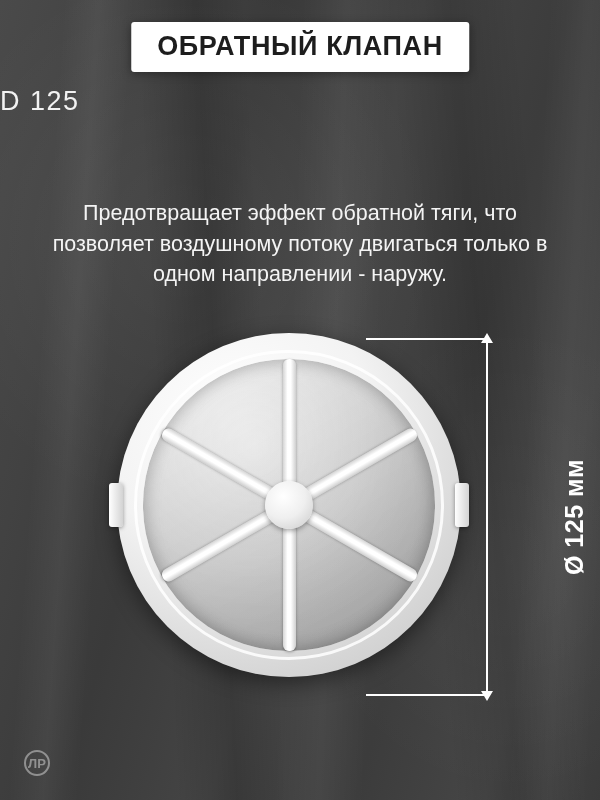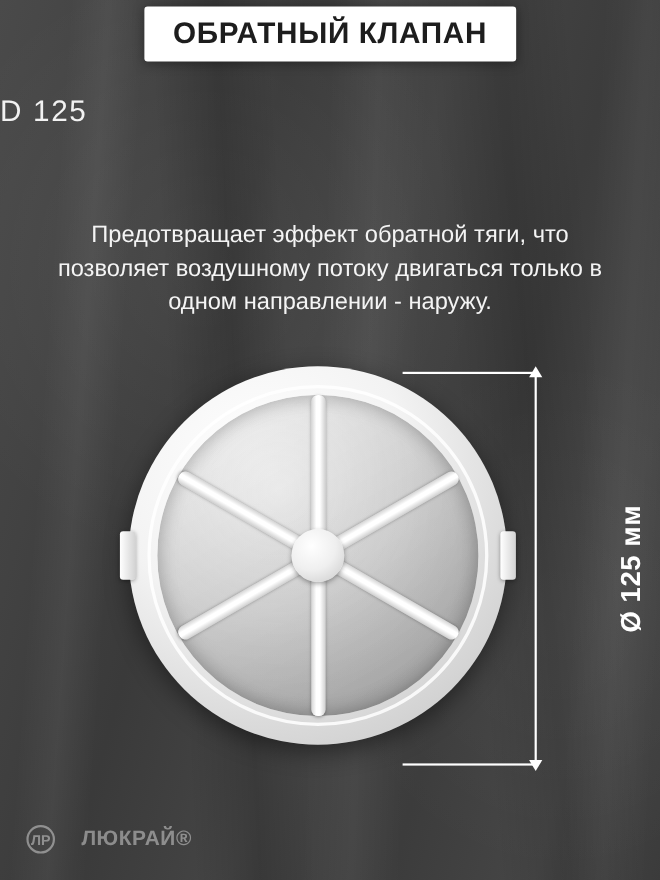--- a/index.html
+++ b/index.html
@@ -34,21 +34,21 @@
   }
   .fold.f1 { left: 6%;  width: 70px;  background: linear-gradient(90deg, rgba(255,255,255,0) 0%, rgba(255,255,255,0.05) 50%, rgba(255,255,255,0) 100%); transform: rotate(4deg); }
   .fold.f2 { left: 26%; width: 110px; background: linear-gradient(90deg, rgba(0,0,0,0) 0%, rgba(0,0,0,0.16) 55%, rgba(0,0,0,0) 100%); transform: rotate(-3deg); }
   .fold.f3 { left: 48%; width: 90px;  background: linear-gradient(90deg, rgba(255,255,255,0) 0%, rgba(255,255,255,0.045) 50%, rgba(255,255,255,0) 100%); transform: rotate(2deg); }
   .fold.f4 { left: 70%; width: 130px; background: linear-gradient(90deg, rgba(0,0,0,0) 0%, rgba(0,0,0,0.13) 50%, rgba(0,0,0,0) 100%); transform: rotate(-5deg); }
   .fold.f5 { left: 88%; width: 80px;  background: linear-gradient(90deg, rgba(255,255,255,0) 0%, rgba(255,255,255,0.04) 50%, rgba(255,255,255,0) 100%); transform: rotate(3deg); }
 
   .title-plate {
     position: absolute;
     left: 50%;
-    top: 6px;
+    top: 22px;
     transform: translateX(-50%);
     background: #ffffff;
     color: #1d1d1d;
     padding: 11px 26px 12px 26px;
     border-radius: 3px;
     font-size: 27px;
     font-weight: bold;
     letter-spacing: 0.6px;
     line-height: 1;
     white-space: nowrap;
@@ -197,22 +197,22 @@
     white-space: nowrap;
     letter-spacing: 0.5px;
   }
 
   
   .watermark {
     position: absolute;
     left: 24px;
     bottom: 24px;
     display: flex;
-    align-items: center;
-    gap: 24px;
+    align-items: flex-start;
+    gap: 8px;
     opacity: 0.55;
   }
   .wm-mark {
     width: 26px;
     height: 26px;
     border-radius: 50%;
     border: 2px solid #cfcfcf;
     color: #cfcfcf;
     font-size: 13px;
     font-weight: bold;
@@ -262,16 +262,15 @@
     <div class="dim-tick t-top"></div>
     <div class="dim-tick t-bottom"></div>
     <div class="dim-line"></div>
     <div class="dim-arrow top"></div>
     <div class="dim-arrow bottom"></div>
     <div class="dim-label">Ø 125 мм</div>
   </div>
 
   <div class="watermark">
     <div class="wm-mark">ЛР</div>
-    <div class="wm-text">ЛЮКРАЙ®</div>
   </div>
 
 </div>
 
 </body></html>

